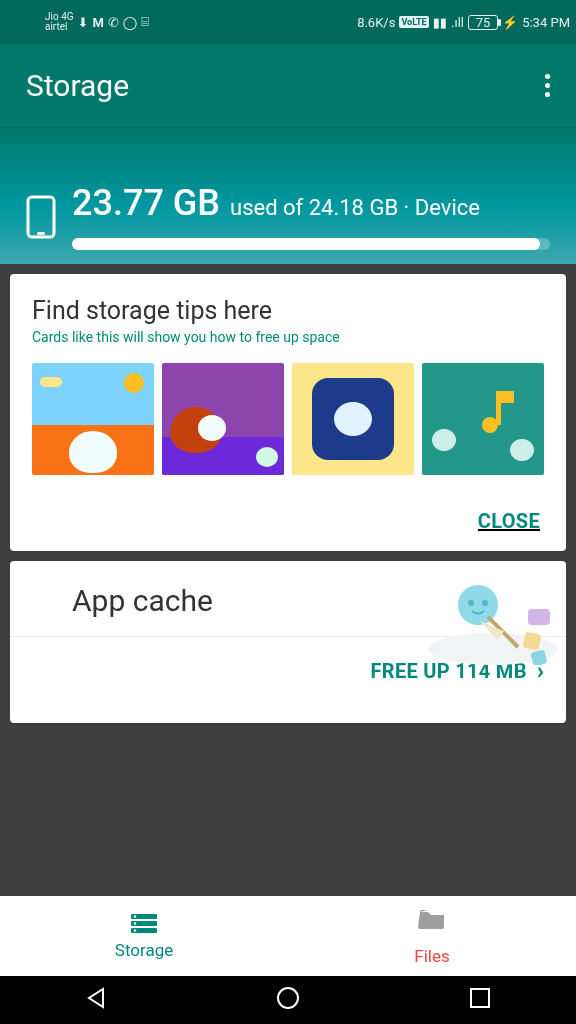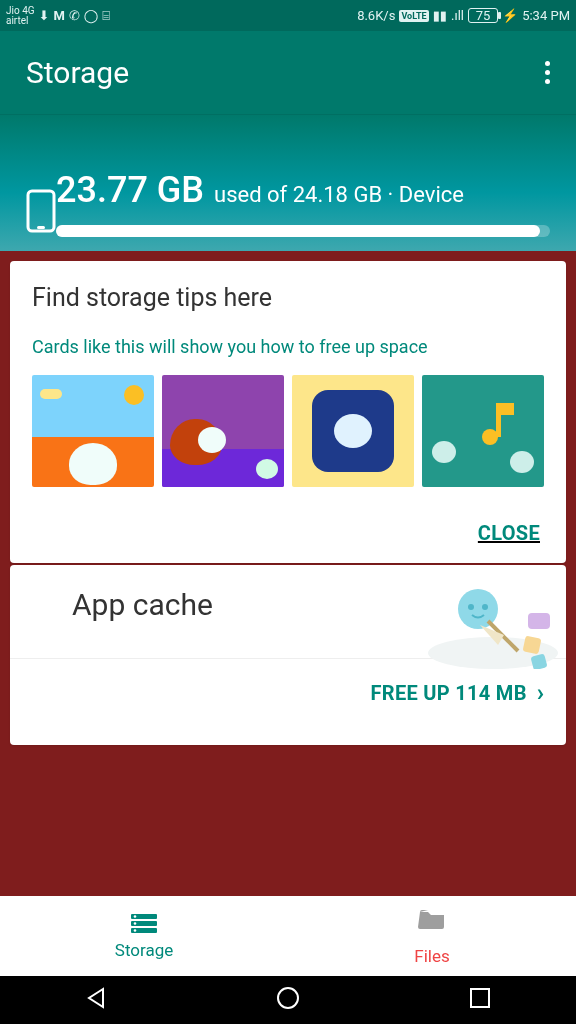--- a/index.html
+++ b/index.html
@@ -1,38 +1,38 @@
 <!DOCTYPE html>
 <html><head>
 <meta charset="utf-8">
 <style>
   * { margin:0; padding:0; box-sizing:border-box; font-family:Roboto,Arial,sans-serif; -webkit-font-smoothing:antialiased; }
   body { width:576px; height:1024px; background:#00695c; overflow:hidden; display:flex; flex-direction:column; }
-  .status-bar { height:31px; background:#00695c; color:#e0f2f1; display:flex; align-items:center; justify-content:space-between; padding:12px 6px; font-size:13px; }
+  .status-bar { height:44px; background:#00695c; color:#e0f2f1; display:flex; align-items:center; justify-content:space-between; padding:12px 6px; font-size:13px;margin-left:39px; }
   .status-left,.status-right { display:flex; align-items:center; gap:4px; }
   .status-left .carrier { font-size:10px; line-height:1; }
   .batt { border:1.5px solid #e0f2f1; border-radius:3px; width:30px; height:15px; display:flex; align-items:center; justify-content:center; font-size:13px; position:relative; }
   .batt::after { content:''; position:absolute; right:-4px; width:3px; height:7px; background:#e0f2f1; border-radius:1px; }
   .volte { background:#e0f2f1; color:#00695c; font-size:9px; font-weight:700; padding:1px 2px; border-radius:2px; }
   .app-bar { height:84px; background:linear-gradient(#00796b,#00796b); display:flex; align-items:center; justify-content:space-between; padding:0 26px; border-bottom:1px solid rgba(0,0,0,0.08); }
   .app-title { color:#fff; font-size:30px; font-weight:400; }
   .menu-dots { color:#fff; display:flex; flex-direction:column; gap:4px; }
   .menu-dots span { width:5px; height:5px; background:#fff; border-radius:50%; }
-  .usage-area { background:linear-gradient(#00796b,#0097a0 40%,#7bb8bd); padding:54px 26px 72px; display:flex; align-items:flex-end; }
+  .usage-area { background:linear-gradient(#00796b,#0097a0 40%,#7bb8bd); padding:54px 26px 72px; display:flex; align-items:center; gap:16px; }
   .phone-icon { margin-top:6px; }
   .usage-text { flex:1; color:#fff; }
   .usage-main { display:flex; align-items:baseline; gap:10px; flex-wrap:wrap; }
   .used-val { font-size:36px; font-weight:500; }
   .used-sub { font-size:22px; font-weight:400; }
   .progress { margin-top:14px; height:12px; border-radius:10px; background:rgba(255,255,255,0.25); position:relative; }
   .progress-fill { height:100%; border-radius:10px; background:#fff; width:98%; }
-  .content { flex:1; background:#7f1d1d; padding:10px; display:flex; flex-direction:column; gap:2px; margin-top:-58px; overflow:hidden; }
+  .content { flex:1; background:#404040; padding:10px; display:flex; flex-direction:column; gap:10px; margin-top:-58px; overflow:hidden; }
   .card { background:#fff; border-radius:4px; box-shadow:0 1px 2px rgba(0,0,0,0.12); padding:22px 22px 0; }
   .card h2 { font-size:25px; font-weight:400; color:#333; }
-  .card .sub { color:#00897b; font-size:18px; margin-top:24px; }
+  .card .sub { color:#00897b; font-size:14px; margin-top:4px; }
   .thumbs { display:flex; gap:8px; margin-top:18px; }
   .thumb { flex:1; height:112px; border-radius:2px; position:relative; overflow:hidden; }
   .t1 { background:linear-gradient(#7dd3fc 55%,#f97316 55%); }
   .t1 .sun { position:absolute; right:10px; top:10px; width:20px; height:20px; background:#fbbf24; border-radius:50%; }
   .t1 .cloud { position:absolute; left:8px; top:14px; width:22px; height:10px; background:#fde68a; border-radius:10px; }
   .t1 .bean { position:absolute; left:50%; bottom:2px; transform:translateX(-50%); width:48px; height:42px; background:#f0fdfa; border-radius:50% 50% 45% 45%; }
   .t2 { background:#8e44ad; }
   .t2 .floor { position:absolute; bottom:0; left:0; right:0; height:38px; background:#6d28d9; }
   .t2 .blob { position:absolute; left:8px; bottom:22px; width:52px; height:46px; background:#c2410c; border-radius:50% 50% 50% 50% / 60% 60% 45% 45%; }
   .t2 .bean1 { position:absolute; left:36px; bottom:34px; width:28px; height:26px; background:#f0fdfa; border-radius:50%; }
@@ -43,21 +43,21 @@
   .t4 { background:#23988a; }
   .t4 .note { position:absolute; right:28px; top:24px; }
   .t4 .bean1 { position:absolute; left:10px; bottom:24px; width:24px; height:22px; background:#cdeee9; border-radius:50%; }
   .t4 .bean2 { position:absolute; right:10px; bottom:14px; width:24px; height:22px; background:#cdeee9; border-radius:50%; }
   .card-actions { display:flex; justify-content:flex-end; padding:24px 4px 18px; margin-top:10px; border-top:0;text-decoration:underline; }
   .action-btn { color:#00897b; font-size:20px; font-weight:700; letter-spacing:0.3px; }
   .cache-card { padding:22px; position:relative; overflow:hidden; }
   .cache-card h2 { font-size:30px; font-weight:400; color:#333;margin-left:40px; }
   .cache-card .sub2 { color:#888; font-size:18px; margin-top:14px; }
   .cache-deco { position:absolute; right:8px; top:14px; }
-  .cache-actions { border-top:1px solid #eee; margin:36px -22px 0; padding:20px 22px 16px; display:flex; justify-content:flex-end; align-items:center; gap:10px; }
+  .cache-actions { border-top:1px solid #eee; margin:18px -22px 0; padding:20px 22px 16px; display:flex; justify-content:flex-end; align-items:center; gap:10px; }
   .chevron { color:#00897b; font-size:24px; font-weight:700; }
   .bottom-nav { height:80px; background:#fff; display:flex; }
   .nav-item { flex:1; display:flex; flex-direction:column; align-items:center; justify-content:center; gap:4px; font-size:17px; }
   .nav-item.active { color:#00897b; }
   .nav-item.inactive { color:#ef4444;gap:16px; }
   .sys-nav { height:48px; background:#000; display:flex; align-items:center; justify-content:space-around; }
   .sys-btn { color:#fff; }
 </style>
 </head>
 <body>

